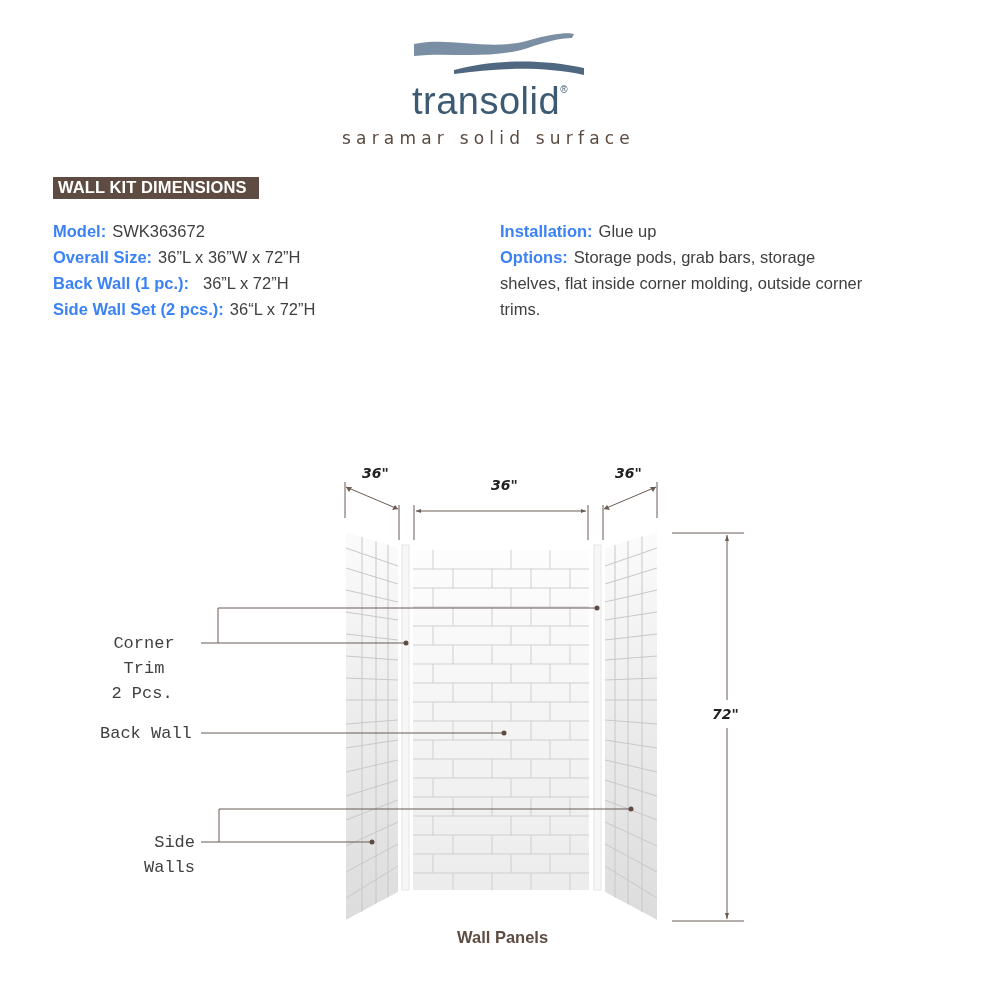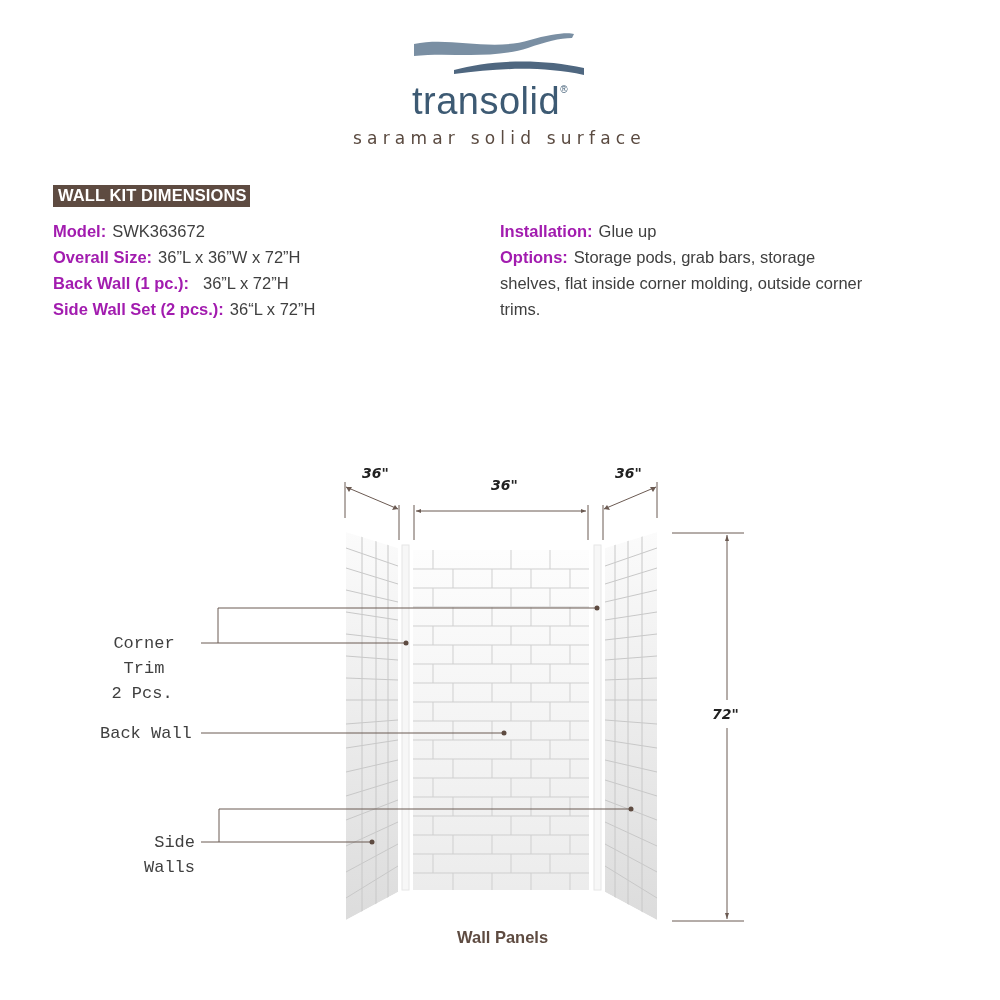--- a/index.html
+++ b/index.html
@@ -2,27 +2,27 @@
 <html><head>
 <meta charset="utf-8">
 <style>
   html, body { margin: 0; padding: 0; background: #ffffff; }
   body { width: 1000px; height: 1000px; position: relative; overflow: hidden;
          font-family: "Liberation Sans", sans-serif; color: #4a4a4a; }
   .abs { position: absolute; }
   .logo-word { left: 412px; top: 80px; font-family: Liberation Sans, sans-serif; font-size: 38px;
                color: #3d5a73; letter-spacing: 0.5px; }
   .logo-reg { font-size: 10px; vertical-align: top; position: relative; top: 4px; }
-  .logo-tag { left: 353px; top: 128px; font-family: "DejaVu Sans", sans-serif; font-size: 17px;
+  .logo-tag { left: 342px; top: 128px; font-family: "DejaVu Sans", sans-serif; font-size: 17px;
               color: #5a4a40; letter-spacing: 5.2px; }
-  .section-badge { left: 53px; top: 185px; background: #5e4b41; color: #ffffff;
-                   font-weight: bold; font-size: 16.5px; padding: 1px 3px 2px 5px; letter-spacing: 0.1px; }
+  .section-badge { left: 53px; top: 177px; background: #5e4b41; color: #ffffff;
+                   font-weight: bold; font-size: 16.5px; padding: 1px 12px 2px 5px; letter-spacing: 0.1px; }
   .spec-list { left: 53px; top: 218px; }
   .spec-row { font-size: 16.5px; line-height: 26px; white-space: nowrap; color: #3f3f3f; }
-  .spec-key { font-weight: bold; color: #a21caf; margin-top: 16px; }
+  .spec-key { font-weight: bold; color: #3b82f6; margin-top: 16px; }
   .spec-gap { display: inline-block; width: 6px; }
   .spec-right { left: 500px; top: 218px; width: 380px; }
   .spec-right .spec-row { white-space: normal; }
   .callout { font-size: 17px; color: #3f3f3f; text-align: center; line-height: 25px; font-family: Liberation Mono, monospace; }
   .dim { font-family: "DejaVu Sans", sans-serif; font-size: 14px; font-weight: bold; color: #222; font-style: italic; }
   .caption { left: 457px; top: 928px; font-weight: bold; font-size: 16.5px; color: #5e4b41; }
 </style>
 </head>
 <body>
 

